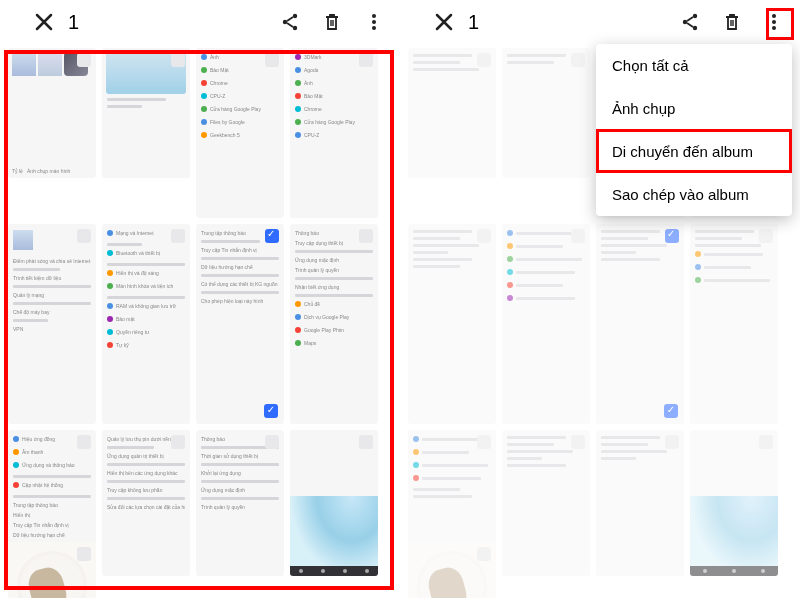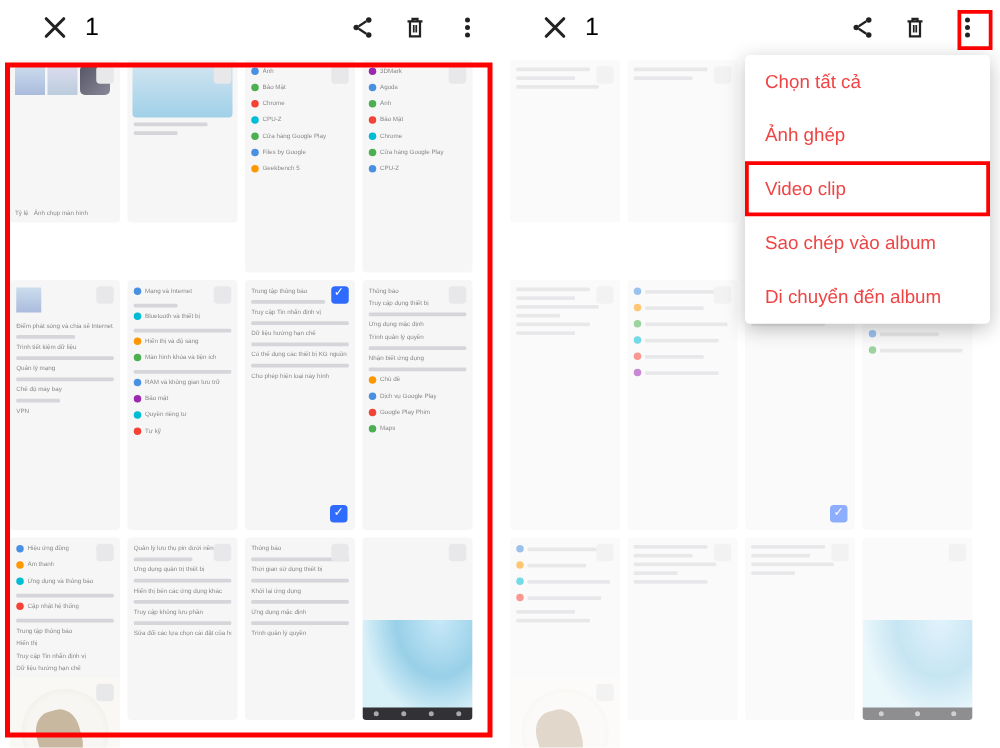--- a/index.html
+++ b/index.html
@@ -27,21 +27,21 @@
 .dot{width:6px;height:6px;border-radius:50%}
 .dot.b{background:#4a90e2}
 .dot.g{background:#4caf50}
 .dot.o{background:#ff9800}
 .dot.r{background:#f44336}
 .dot.p{background:#9c27b0}
 .dot.c{background:#00bcd4}
 .tlabel{font-size:5px;color:#888;white-space:nowrap;overflow:hidden}
 .wave{position:absolute;bottom:0;left:0;right:0;height:55%;background:radial-gradient(ellipse at 70% 0,#c8e8f8 0%,#98d0e8 40%,#d8f0f8 70%)}
 .menu{position:absolute;top:44px;right:8px;width:196px;background:#fff;border-radius:4px;box-shadow:0 4px 16px rgba(0,0,0,0.25);z-index:20}
-.menu .mi{padding:13px 16px;font-size:15px;color:#ef4444;cursor:pointer}
+.menu .mi{padding:13px 16px;font-size:15px;color:#000000;cursor:pointer}
 .right-top-ic-hl{position:absolute;top:8px;right:6px;width:28px;height:32px;border:3px solid #ff0000;z-index:15;pointer-events:none}
 .menu-item-hl{position:absolute;border:3px solid #ff0000;z-index:25;pointer-events:none}
 .bottom-photo{width:88px;height:88px;position:relative;background:#faf8f5}
 .plate{position:absolute;top:10%;left:10%;width:80%;height:80%;border-radius:50%;background:radial-gradient(circle,#f8f6f2 60%,#e8e4de 100%)}
 .food{position:absolute;top:30%;left:25%;width:40%;height:50%;background:#c8b8a0;border-radius:40%;transform:rotate(-15deg)}
 .strip{position:absolute;bottom:0;left:0;right:0;height:10px;background:#323236;display:flex;align-items:center;justify-content:space-around}
 .strip .sdot{width:4px;height:4px;border-radius:50%;background:#aaa}
 .blurred{filter:opacity(0.55)}
 </style>
 </head>
@@ -586,21 +586,20 @@
         </div>
     <div class="thumb bottom-photo" style="margin-top:-40px">
           <div class="plate"></div>
           <div class="food"></div>
           <div class="chk"></div>
         </div>
   </div>
 
   <div class="menu">
     <div class="mi">Chọn tất cả</div>
-    <div class="mi">Ảnh ghép</div>
-    <div class="mi">Video clip</div>
+    <div class="mi">Ảnh chụp</div>
+    <div class="mi">Di chuyển đến album</div>
     <div class="mi">Sao chép vào album</div>
-    <div class="mi">Di chuyển đến album</div>
   </div>
   <div class="menu-item-hl" style="top:129px;right:8px;width:196px;height:44px"></div>
 </div>
 
 </div>
 
 </body></html>

